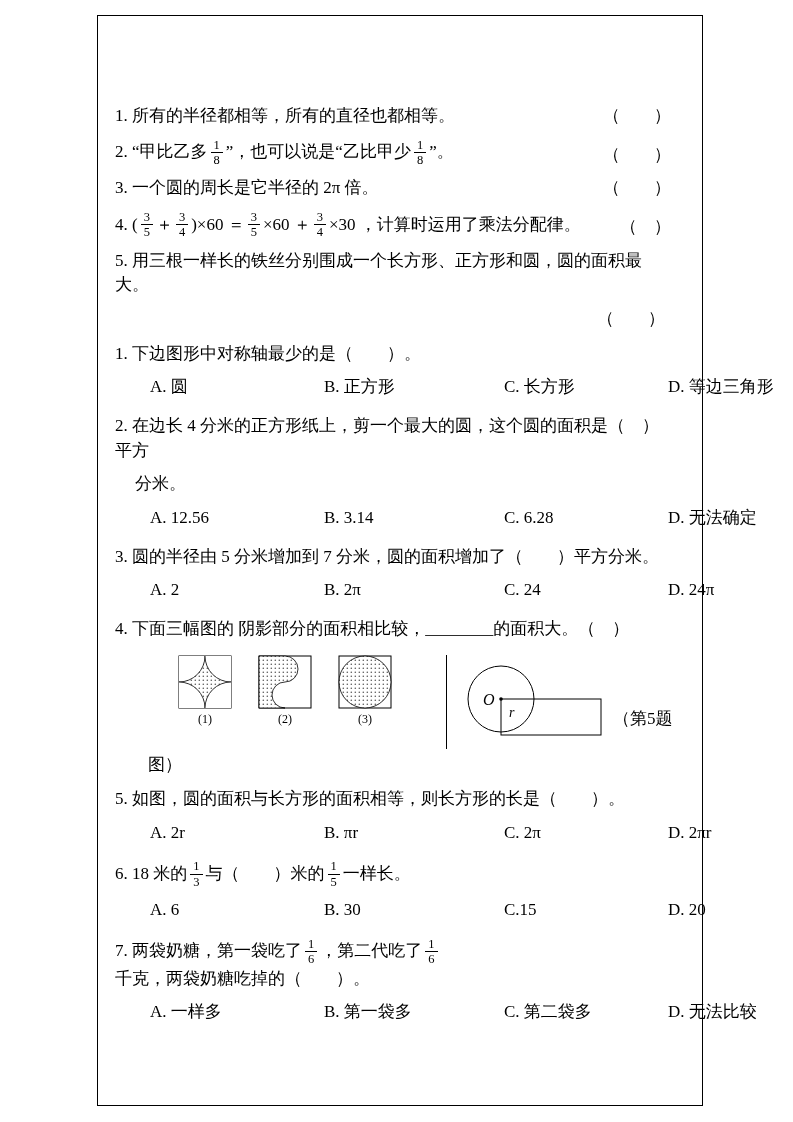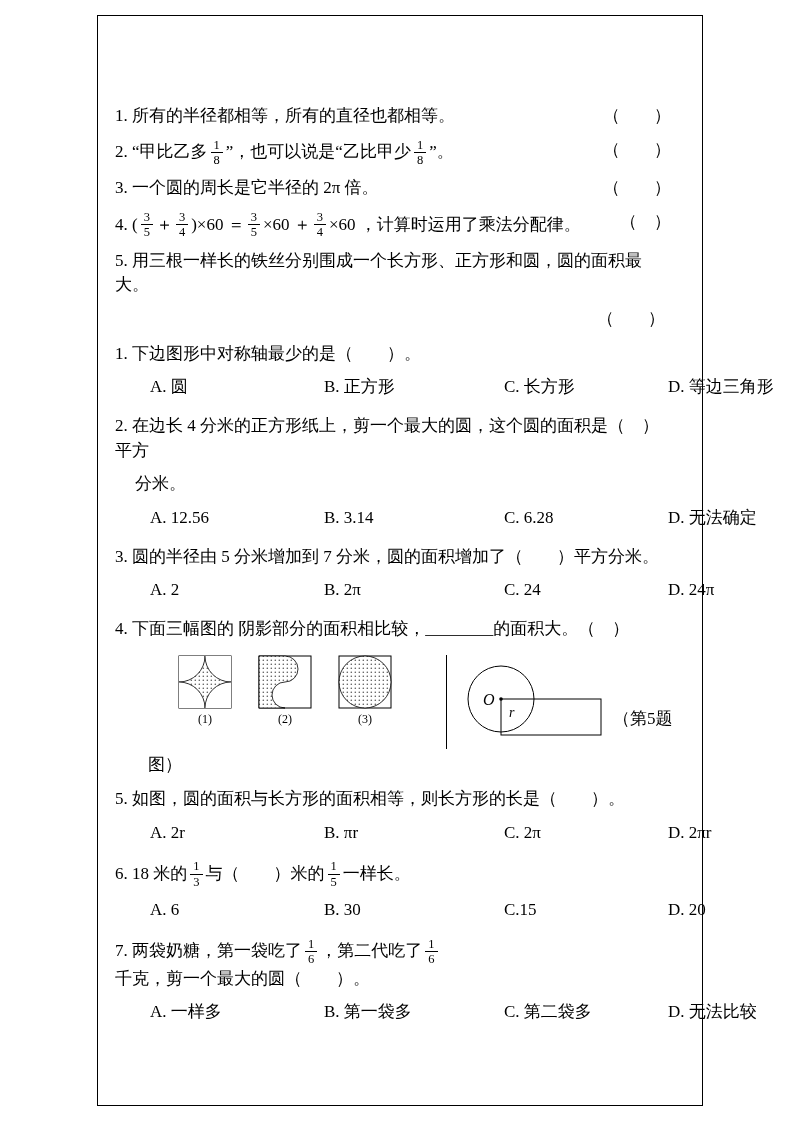--- a/index.html
+++ b/index.html
@@ -9,21 +9,21 @@
     color:#000;
   }
   .page-border {
     position:absolute; left:97px; top:15px; width:606px; height:1091px;
     border:1px solid #000; box-sizing:border-box;
   }
   .content {
     position:absolute; left:115px; top:95px; width:556px;
     font-size:17px; line-height:1.45;
   }
-  .line { margin:9px 0; display:flex; align-items:flex-start; }
+  .line { margin:9px 0; display:flex; align-items:flex-end; }
   .line.q { justify-content:space-between; }
   .qtext { display:inline-flex; flex-wrap:wrap; align-items:center; }
   .seg { white-space:pre-wrap; }
   .bracket { white-space:nowrap; margin-left:6px; }
   .line.bracket-line { justify-content:flex-end; padding-right:6px; margin:4px 0 10px; }
   .line.header { margin:20px 0 12px; display:block; }
   .hb { font-weight:bold; font-size:18px; }
   .line.options {
     margin:5px 0 14px 35px;
     display:grid; grid-template-columns:142px 148px 132px auto;
@@ -100,21 +100,21 @@
         <span class="seg">)×60 ＝</span>
         <span class="frac">
           <span class="num">3</span>
           <span class="den">5</span>
         </span>
         <span class="seg">×60 ＋</span>
         <span class="frac">
           <span class="num">3</span>
           <span class="den">4</span>
         </span>
-        <span class="seg">×60 ，计算时运用了乘法分配律。</span>
+        <span class="seg">×30 ，计算时运用了乘法分配律。</span>
       </span>
       <span class="bracket">（　）</span>
     </div>
     <div class="line q">
       <span class="qtext">
         <span class="seg">5. 用三根一样长的铁丝分别围成一个长方形、正方形和圆，圆的面积最大。</span>
       </span>
     </div>
     <div class="line bracket-line">
       <span class="qtext"></span>
@@ -255,21 +255,21 @@
         <span class="seg">7. 两袋奶糖，第一袋吃了</span>
         <span class="frac">
           <span class="num">1</span>
           <span class="den">6</span>
         </span>
         <span class="seg">，第二代吃了</span>
         <span class="frac">
           <span class="num">1</span>
           <span class="den">6</span>
         </span>
-        <span class="seg">千克，剪一个最大的圆（　　）。</span>
+        <span class="seg">千克，两袋奶糖吃掉的（　　）。</span>
       </span>
     </div>
     <div class="line options">
       <span class="opt">A. 一样多</span>
       <span class="opt">B. 第一袋多</span>
       <span class="opt">C. 第二袋多</span>
       <span class="opt">D. 无法比较</span>
     </div>
   </div>
 

